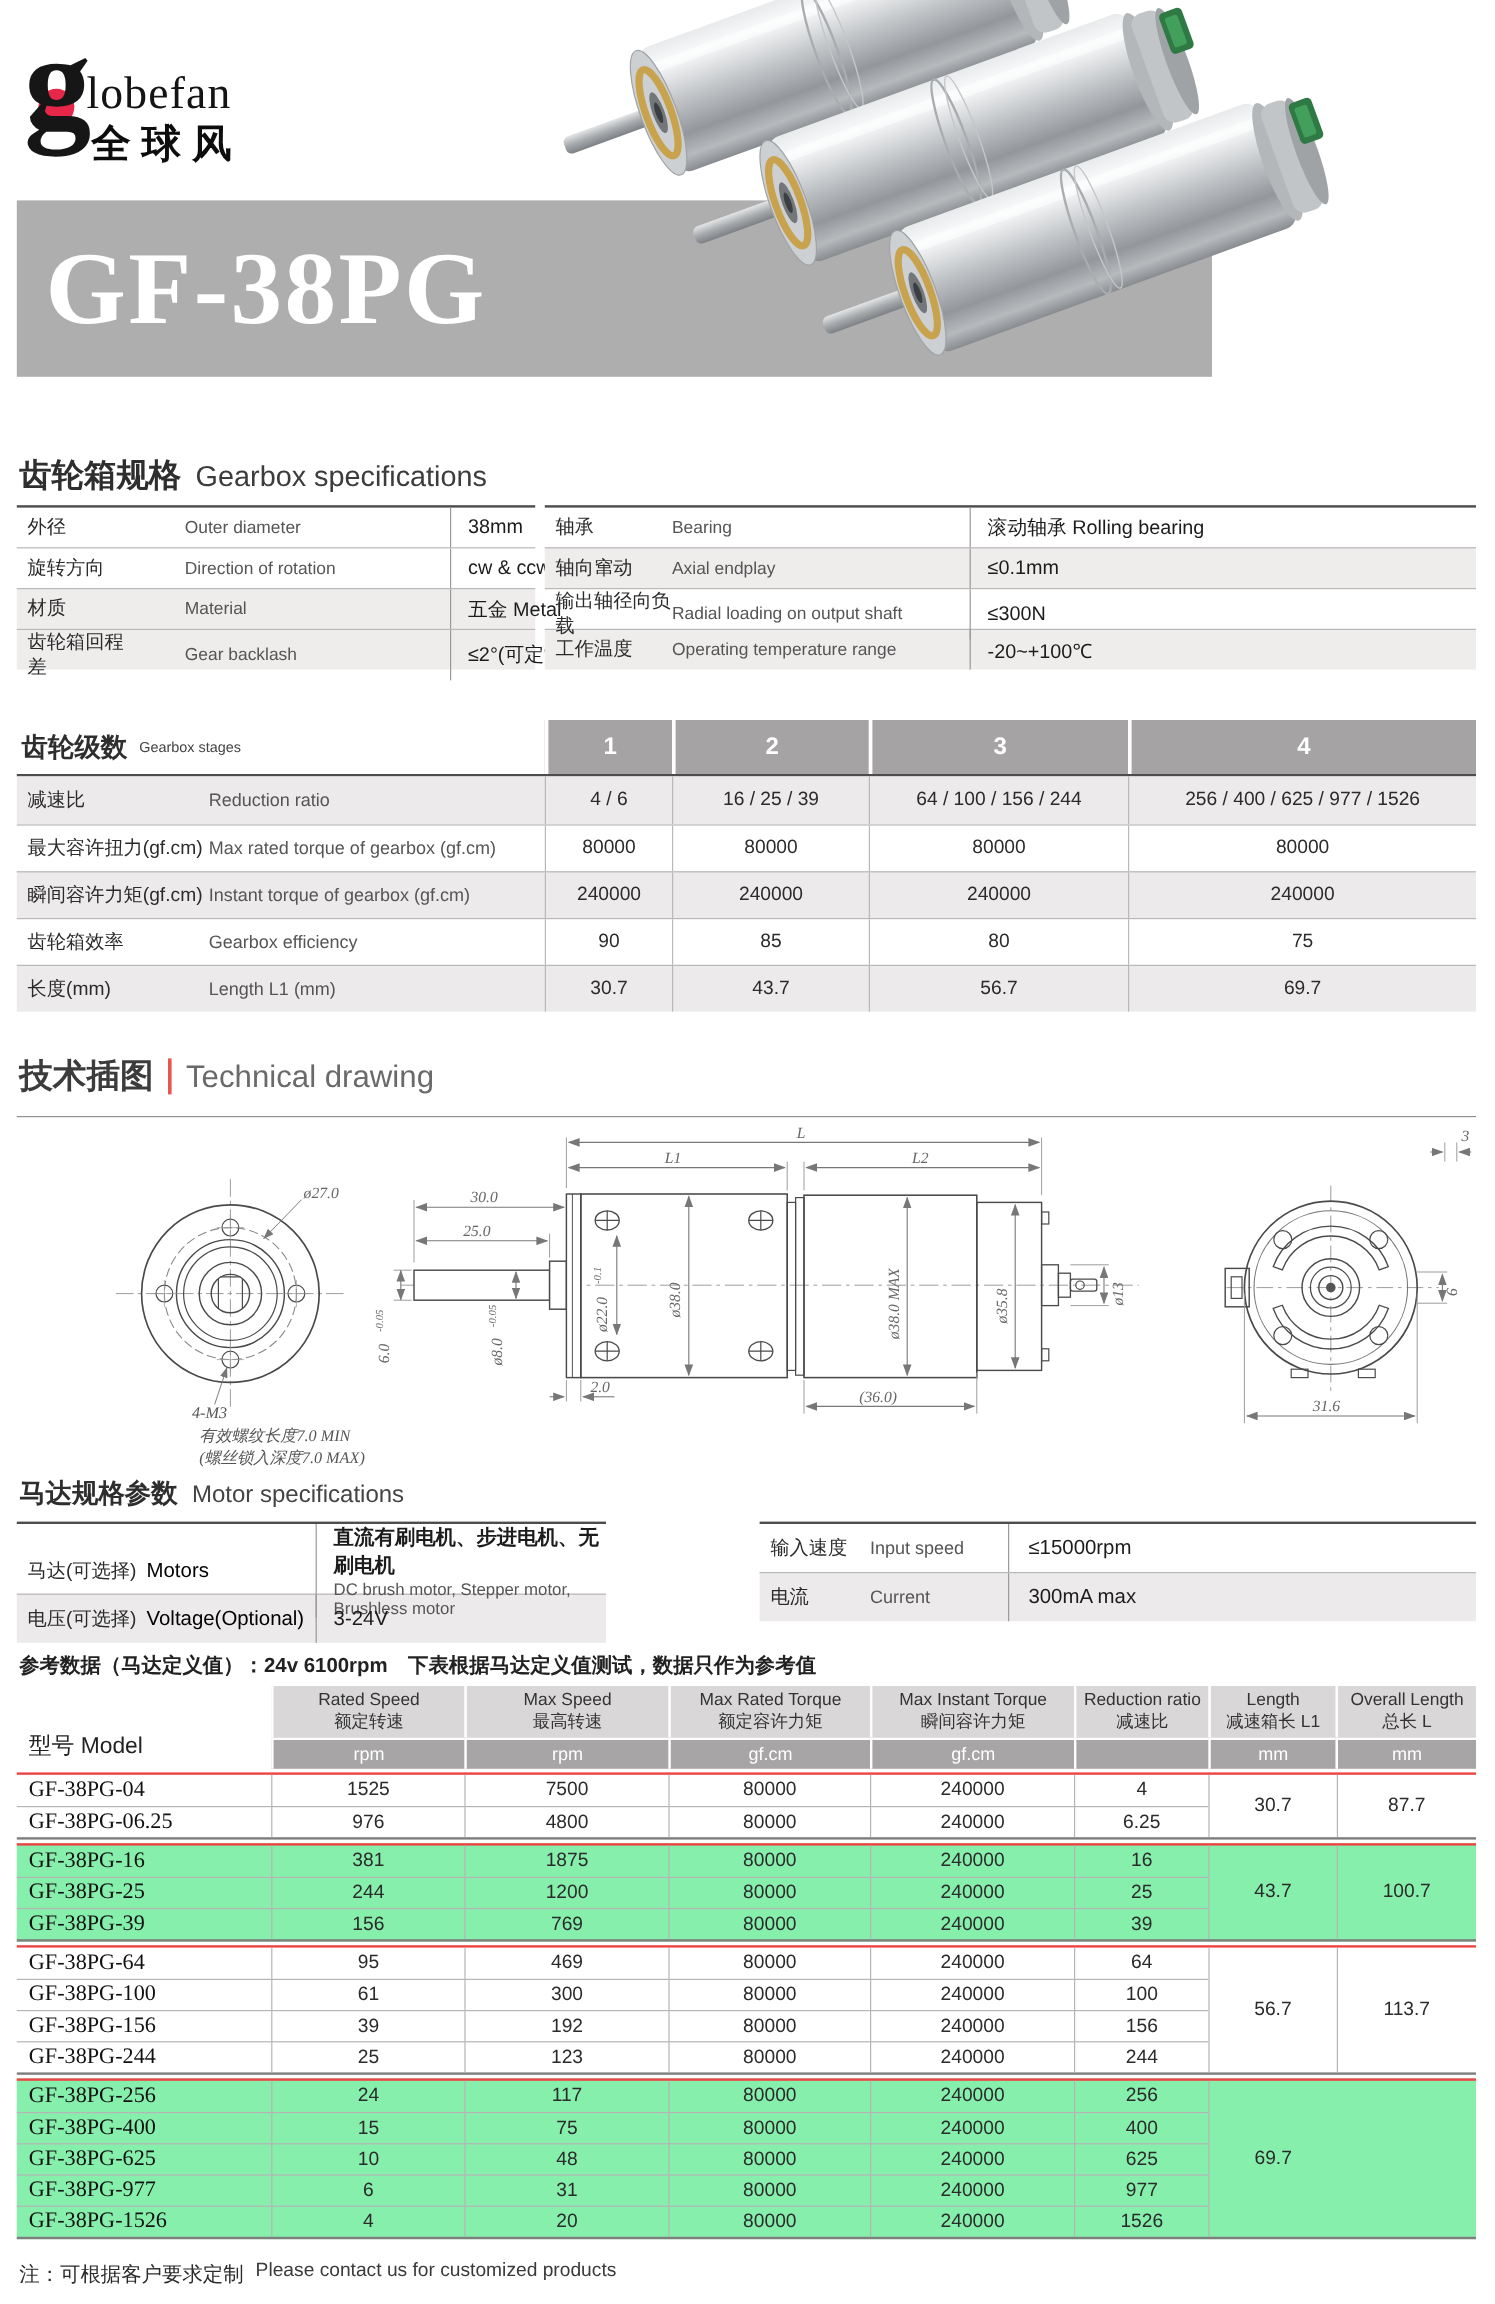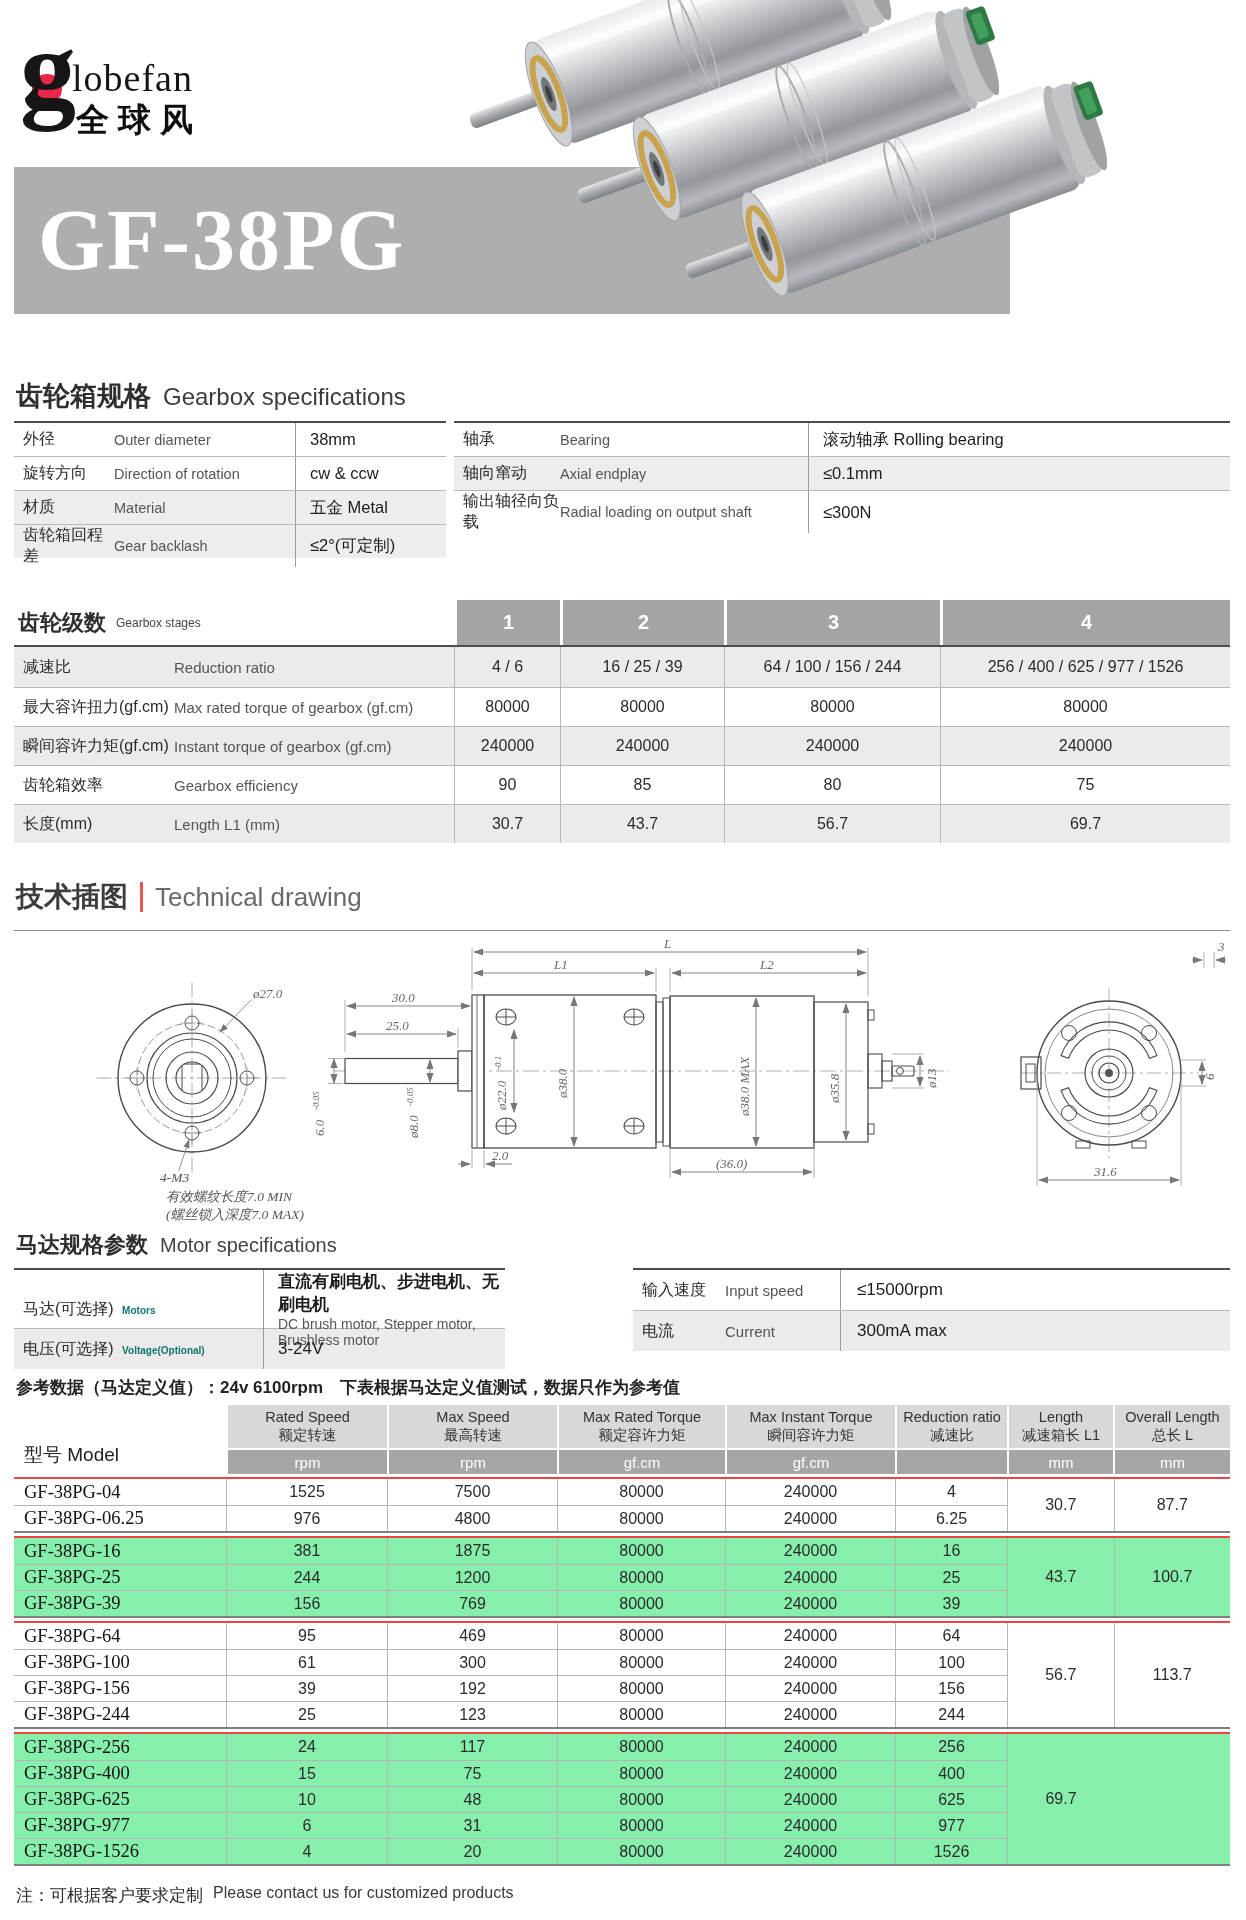--- a/index.html
+++ b/index.html
@@ -32,21 +32,21 @@
   .t3 .sec-en{font-size:26px;color:#6a6a6a;}
   .red-bar{width:3px;height:30px;background:#e8564e;}
   .t4{left:16px;top:1230px;} .t4 .sec-cn{font-size:22px;} .t4 .sec-en{font-size:20px;color:#444;}
   .tech-rule{position:absolute;left:14px;top:930px;width:1216px;height:1px;background:#8f8f8f;}
 
   
   .spec{position:absolute;border-top:2px solid #4d4d4d;}
   .spec-left{left:14px;top:421px;width:432px;}
   .spec-right{left:454px;top:421px;width:776px;}
   .srow{display:grid;height:33px;align-items:center;}
-  .spec-left .srow{grid-template-columns:100px 181px 151px;}
+  .spec-left .srow{grid-template-columns:100px 181px 151px;gap:40px;}
   .spec-right .srow{grid-template-columns:106px 248px 422px;}
   .srow + .srow{border-top:1px solid #b8b8b8;}
   .srow.striped{background:#efecec;}
   .scn{padding-left:9px;font-size:16px;color:#2b2b2b;}
   .sen{font-size:14.5px;color:#555;}
   .sval{border-left:1px solid #9a9a9a;height:100%;display:flex;align-items:center;
         padding-left:14px;font-size:16.5px;color:#1c1c1c;}
 
   
   .stages{position:absolute;left:14px;top:600px;width:1216px;}
@@ -69,21 +69,21 @@
   .motor{position:absolute;border-top:2px solid #4d4d4d;}
   .motor-left{left:14px;top:1268px;width:491px;}
   .motor-right{left:633px;top:1268px;width:597px;}
   .mrow{display:grid;align-items:center;}
   .motor-left .mrow{grid-template-columns:249px 242px;}
   .motor-left .mrow.r1{height:58px;} .motor-left .mrow.r2{height:40px;}
   .motor-right .mrow{grid-template-columns:92px 115px 390px;height:40px;}
   .mrow + .mrow{border-top:1px solid #b8b8b8;}
   .mrow.striped{background:#eceaea;}
   .mlabel{padding-left:9px;font-size:16px;color:#2b2b2b;}
-  .mlabel .len{font-size:10px;color:#0f766e;margin-left:4px;font-weight:700;}
+  .mlabel .len{font-size:17px;color:#000000;margin-left:4px;font-weight:400;}
   .mval{border-left:1px solid #9a9a9a;height:100%;display:flex;flex-direction:column;justify-content:center;
         padding-left:14px;}
   .mval-cn{font-size:17px;color:#1c1c1c;font-weight:700;}
   .mval-en{font-size:14px;color:#555;}
   .mcn2{font-size:16px;color:#2b2b2b;} .men2{font-size:15px;color:#555;}
   .mval2{border-left:1px solid #9a9a9a;height:100%;display:flex;align-items:center;
         padding-left:16px;font-size:17px;color:#1c1c1c;}
   .ref-note{position:absolute;left:16px;top:1376px;font-size:17px;font-weight:700;color:#222;}
 
   
@@ -202,20 +202,25 @@
   </div>
   <div class="srow striped">
     <div class="scn">轴向窜动</div>
     <div class="sen">Axial endplay</div>
     <div class="sval">≤0.1mm</div>
   </div>
   <div class="srow">
     <div class="scn">输出轴径向负载</div>
     <div class="sen">Radial loading on output shaft</div>
     <div class="sval">≤300N</div>
+  </div>
+  <div class="srow striped">
+    <div class="scn">工作温度</div>
+    <div class="sen">Operating temperature range</div>
+    <div class="sval">-20~+100℃</div>
   </div>
 </div>
 
 <div class="stages">
   <div class="stages-head">
     <div class="stages-title">
       <span class="sec-cn">齿轮级数</span>
       <span class="sec-en">Gearbox stages</span>
     </div>
     <div class="stage-col">1</div>

